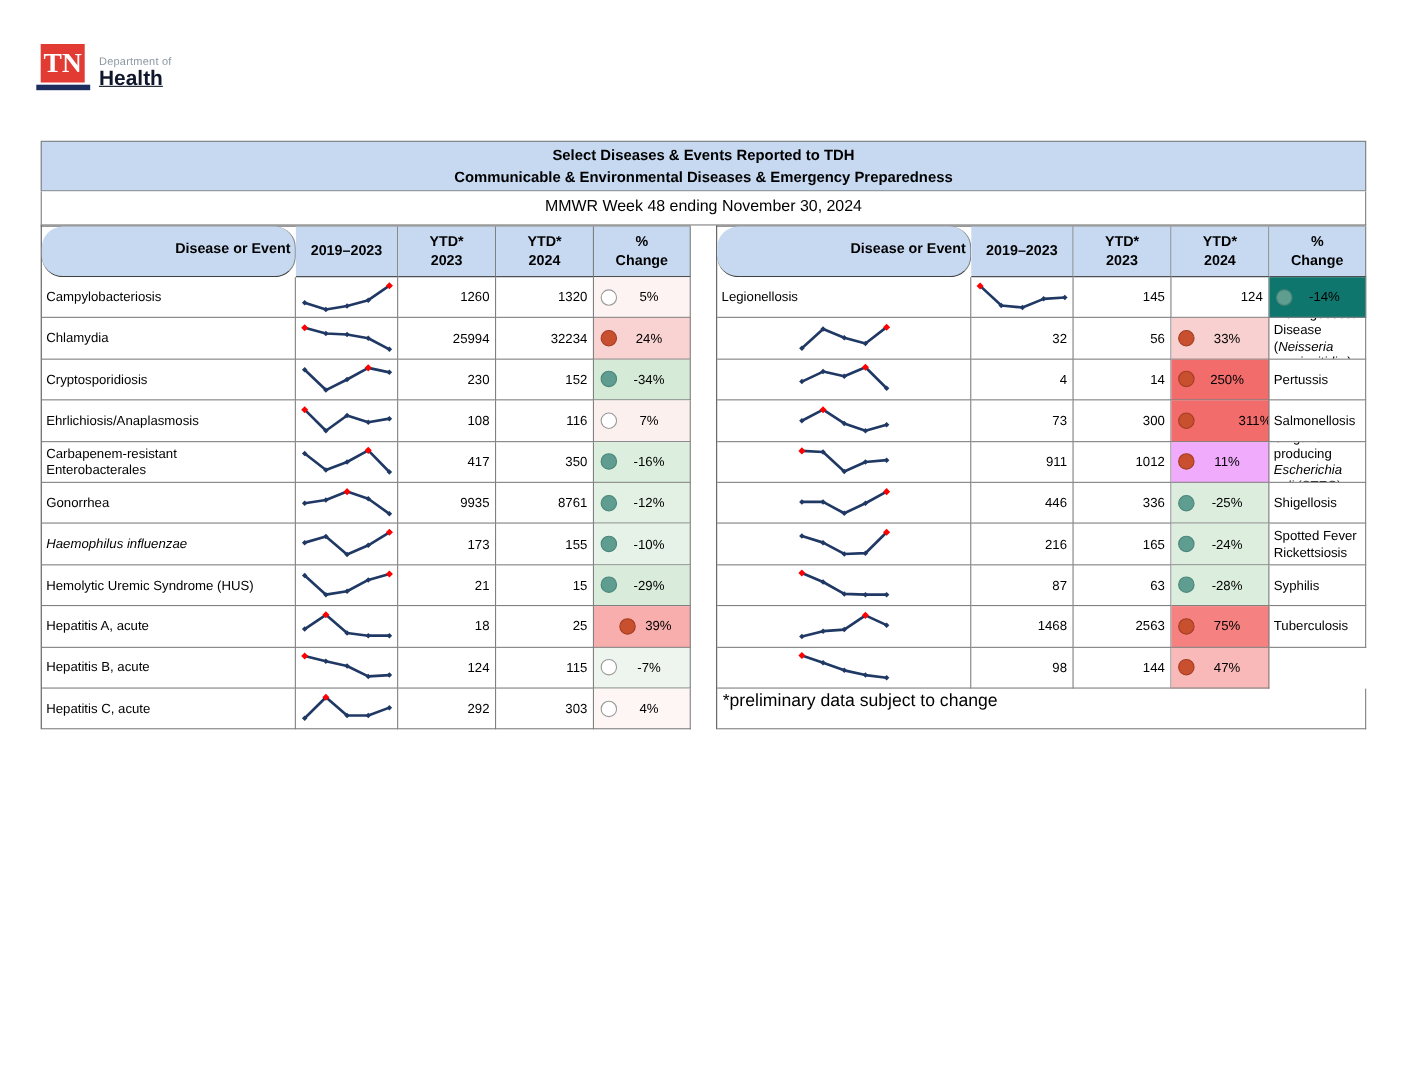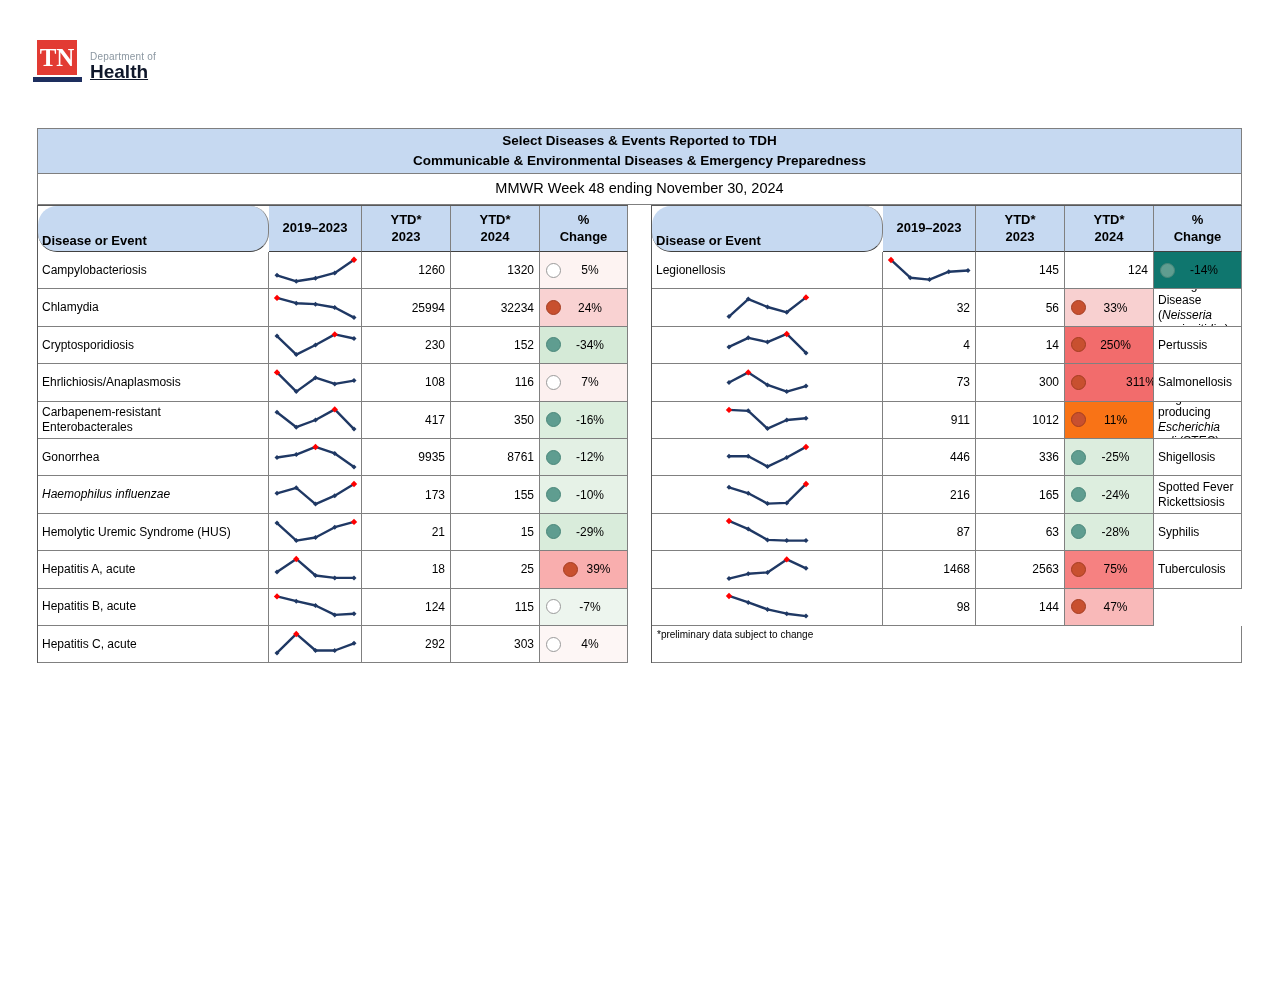--- a/index.html
+++ b/index.html
@@ -37,32 +37,32 @@
     grid-template-rows:46px; grid-auto-rows:37.4px;
     border-left:1px solid #595959; border-top:1px solid #595959;
     background:#fff;
   }
   .cell { box-sizing:border-box; border-right:1px solid #808080; border-bottom:1px solid #808080; overflow:hidden; }
   .hcell {
     background:#c6d9f1; font-weight:bold; font-size:13px; line-height:1.25;
     display:flex; flex-direction:column; justify-content:center; align-items:center;
     border-bottom:1px solid #404040;
   }
-  .hcell.hleft { align-items:flex-start; justify-content:flex-end; padding:2px 4px;border-radius:19px; }
+  .hcell.hleft { align-items:flex-end; justify-content:flex-end; padding:17px 4px;border-radius:19px; }
   .name-cell { display:flex; flex-direction:column; justify-content:center; padding:1px 4px; font-size:12px; line-height:1.22; }
   .it { font-style:italic; }
   .spark-cell { display:flex; align-items:center; justify-content:center; padding:1px; }
   .num-cell { display:flex; align-items:center; justify-content:flex-end; padding-right:5px; font-size:12px; }
   .pct-cell { display:flex; align-items:center; font-size:12px; }
   .dot { width:15px; height:15px; border-radius:50%; margin-left:6px; flex:none; box-sizing:border-box; }
   .dot-up   { background:#c8502f; border:1px solid #a43d21; }
   .dot-down { background:#5f9d90; border:1px solid #4a877a; }
   .dot-none { background:#ffffff; border:1.5px solid #9a9a9a; }
   .pct-text { flex:1; text-align:center; padding-right:8px; }
-  .footnote-cell { grid-column:1 / -1; font-size:10px; padding:3px 5px; text-align:left; }
+  .footnote-cell { grid-column:1 / -1; font-size:16px; padding:3px 5px; text-align:left; }
 </style>
 </head>
 <body>
 
 <div class="logo">
   <div class="logo-bar"></div>
   <div class="logo-square">
     <span>TN</span>
   </div>
   <div class="logo-text">
@@ -409,21 +409,21 @@
             <path d="M6.0,6.9 L25.3,7.9 L44.5,25.6 L63.8,17.0 L83.0,15.3" fill="none" stroke="#1f3864" stroke-width="2.4" stroke-linejoin="round"></path>
             <path d="M6,3.7 L9.2,6.9 L6,10.100000000000001 L2.8,6.9 Z" fill="#ff0000"></path>
             <path d="M25.25,5.36 L27.75,7.86 L25.25,10.36 L22.75,7.86 Z" fill="#1f3864"></path>
             <path d="M44.5,23.12 L47,25.62 L44.5,28.12 L42,25.62 Z" fill="#1f3864"></path>
             <path d="M63.75,14.48 L66.25,16.98 L63.75,19.48 L61.25,16.98 Z" fill="#1f3864"></path>
             <path d="M83,12.8 L85.5,15.3 L83,17.8 L80.5,15.3 Z" fill="#1f3864"></path>
           </svg>
         </div>
         <div class="cell num-cell">911</div>
         <div class="cell num-cell">1012</div>
-        <div class="cell pct-cell" style="background: #f97316;">
+        <div class="cell pct-cell" style="background: #f0abfc;">
           <span class="dot dot-up"></span>
           <span class="pct-text">11%</span>
         </div>
         <div class="cell name-cell">
           <div><span>Shiga toxin-producing</span></div>
           <div><span class="it">Escherichia coli</span><span> (STEC)</span></div>
         </div>
         <div class="cell spark-cell">
           <svg viewBox="0 0 89 33" width="89" height="33">
             <path d="M6.0,15.3 L25.3,15.3 L44.5,25.6 L63.8,16.5 L83.0,5.9" fill="none" stroke="#1f3864" stroke-width="2.4" stroke-linejoin="round"></path>

